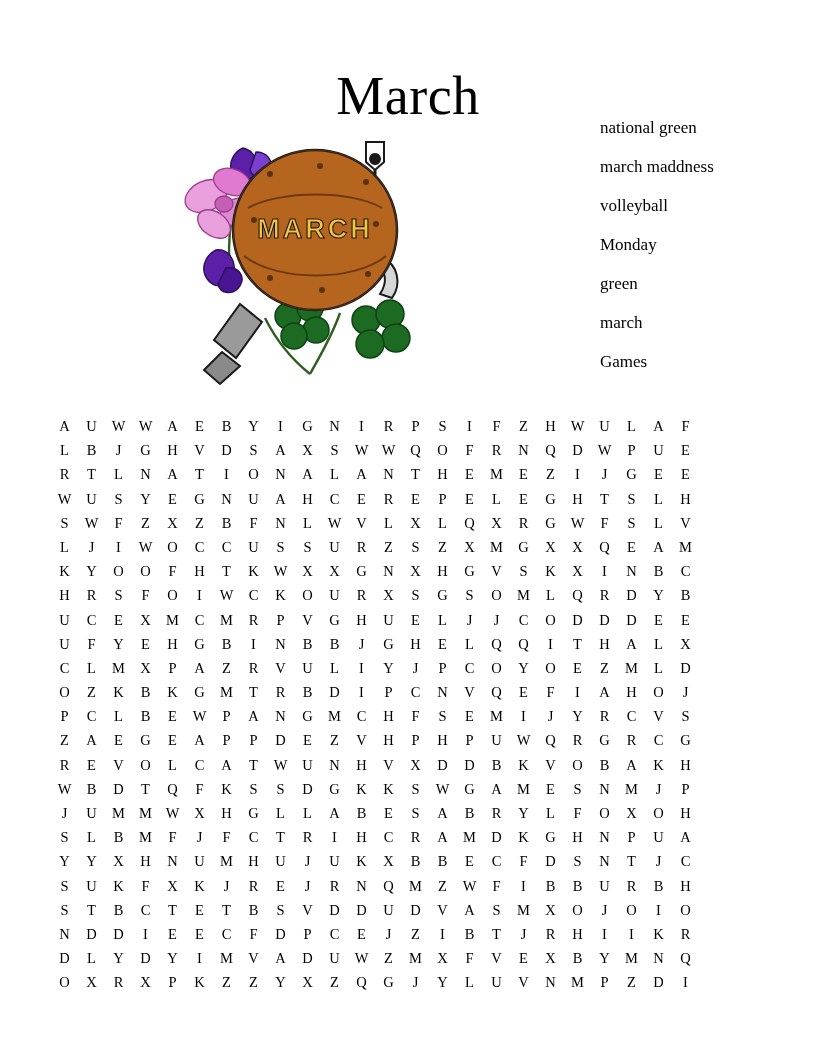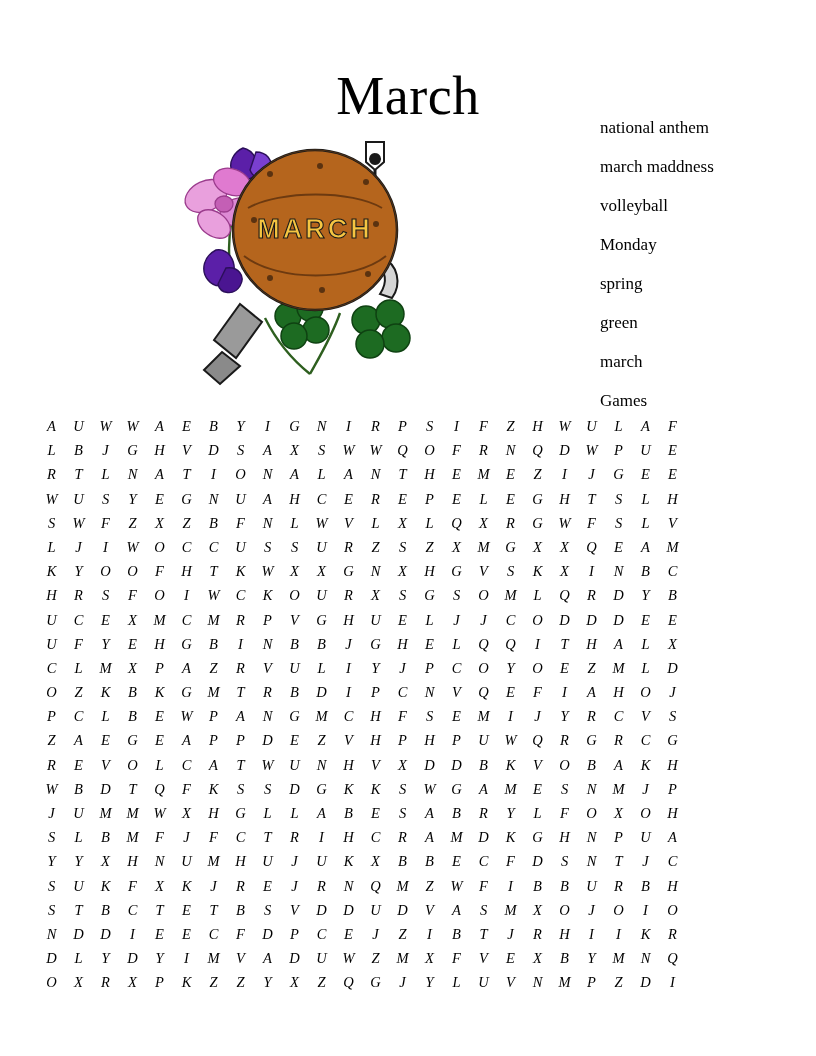--- a/index.html
+++ b/index.html
@@ -53,24 +53,23 @@
   .wordlist .word {
     font-family: "Liberation Serif", serif;
     font-size: 17px;
     line-height: 39px;
     color: #000;
     white-space: nowrap;
   }
   
   .grid {
     position: absolute;
-    left: 38px;
+    left: 51px;
     top: 414px;
     width: 540px;
-    font-style: italic;
   }
   .grid-row {
     display: block;
     height: 24.2px;
     white-space: nowrap;
   }
   .grid-cell {
     display: inline-block;
     width: 27px;
     text-align: center;
@@ -156,25 +155,24 @@
           <circle cx="100" cy="170" r="3"></circle>
           <circle cx="152" cy="182" r="3"></circle>
           <circle cx="198" cy="166" r="3"></circle>
         </g>
         <text x="145" y="130" text-anchor="middle" font-family="Liberation Sans, sans-serif" font-size="27" font-weight="bold" letter-spacing="3" fill="#f5c542" stroke="#1a1a1a" stroke-width="1.1">MARCH</text>
       </g>
     </svg>
   </div>
 
   <div class="wordlist">
-    <div class="word">national anthem</div>
+    <div class="word">national green</div>
     <div class="word">march maddness</div>
     <div class="word">volleyball</div>
     <div class="word">Monday</div>
-    <div class="word">spring</div>
     <div class="word">green</div>
     <div class="word">march</div>
     <div class="word">Games</div>
   </div>
 
   <div class="grid" id="letter-grid">
       <div class="grid-row"><span class="grid-cell">A</span><span class="grid-cell">U</span><span class="grid-cell">W</span><span class="grid-cell">W</span><span class="grid-cell">A</span><span class="grid-cell">E</span><span class="grid-cell">B</span><span class="grid-cell">Y</span><span class="grid-cell">I</span><span class="grid-cell">G</span><span class="grid-cell">N</span><span class="grid-cell">I</span><span class="grid-cell">R</span><span class="grid-cell">P</span><span class="grid-cell">S</span><span class="grid-cell">I</span><span class="grid-cell">F</span><span class="grid-cell">Z</span><span class="grid-cell">H</span><span class="grid-cell">W</span><span class="grid-cell">U</span><span class="grid-cell">L</span><span class="grid-cell">A</span><span class="grid-cell">F</span></div>
       <div class="grid-row"><span class="grid-cell">L</span><span class="grid-cell">B</span><span class="grid-cell">J</span><span class="grid-cell">G</span><span class="grid-cell">H</span><span class="grid-cell">V</span><span class="grid-cell">D</span><span class="grid-cell">S</span><span class="grid-cell">A</span><span class="grid-cell">X</span><span class="grid-cell">S</span><span class="grid-cell">W</span><span class="grid-cell">W</span><span class="grid-cell">Q</span><span class="grid-cell">O</span><span class="grid-cell">F</span><span class="grid-cell">R</span><span class="grid-cell">N</span><span class="grid-cell">Q</span><span class="grid-cell">D</span><span class="grid-cell">W</span><span class="grid-cell">P</span><span class="grid-cell">U</span><span class="grid-cell">E</span></div>
       <div class="grid-row"><span class="grid-cell">R</span><span class="grid-cell">T</span><span class="grid-cell">L</span><span class="grid-cell">N</span><span class="grid-cell">A</span><span class="grid-cell">T</span><span class="grid-cell">I</span><span class="grid-cell">O</span><span class="grid-cell">N</span><span class="grid-cell">A</span><span class="grid-cell">L</span><span class="grid-cell">A</span><span class="grid-cell">N</span><span class="grid-cell">T</span><span class="grid-cell">H</span><span class="grid-cell">E</span><span class="grid-cell">M</span><span class="grid-cell">E</span><span class="grid-cell">Z</span><span class="grid-cell">I</span><span class="grid-cell">J</span><span class="grid-cell">G</span><span class="grid-cell">E</span><span class="grid-cell">E</span></div>
       <div class="grid-row"><span class="grid-cell">W</span><span class="grid-cell">U</span><span class="grid-cell">S</span><span class="grid-cell">Y</span><span class="grid-cell">E</span><span class="grid-cell">G</span><span class="grid-cell">N</span><span class="grid-cell">U</span><span class="grid-cell">A</span><span class="grid-cell">H</span><span class="grid-cell">C</span><span class="grid-cell">E</span><span class="grid-cell">R</span><span class="grid-cell">E</span><span class="grid-cell">P</span><span class="grid-cell">E</span><span class="grid-cell">L</span><span class="grid-cell">E</span><span class="grid-cell">G</span><span class="grid-cell">H</span><span class="grid-cell">T</span><span class="grid-cell">S</span><span class="grid-cell">L</span><span class="grid-cell">H</span></div>

